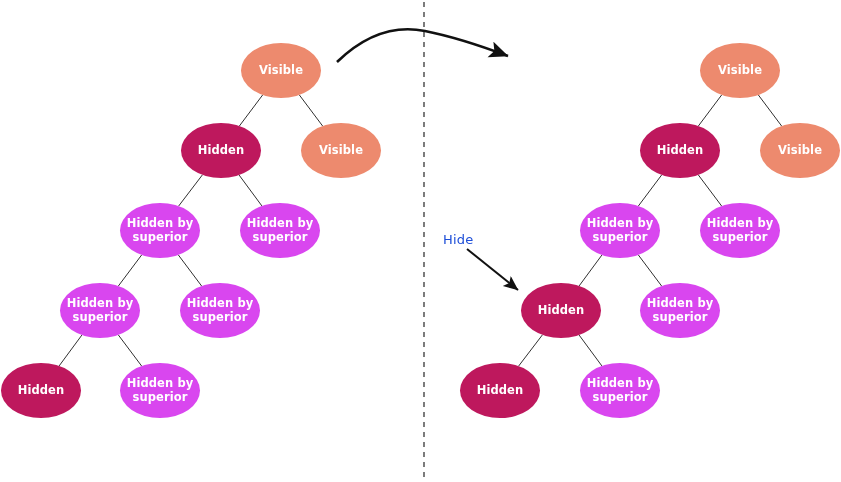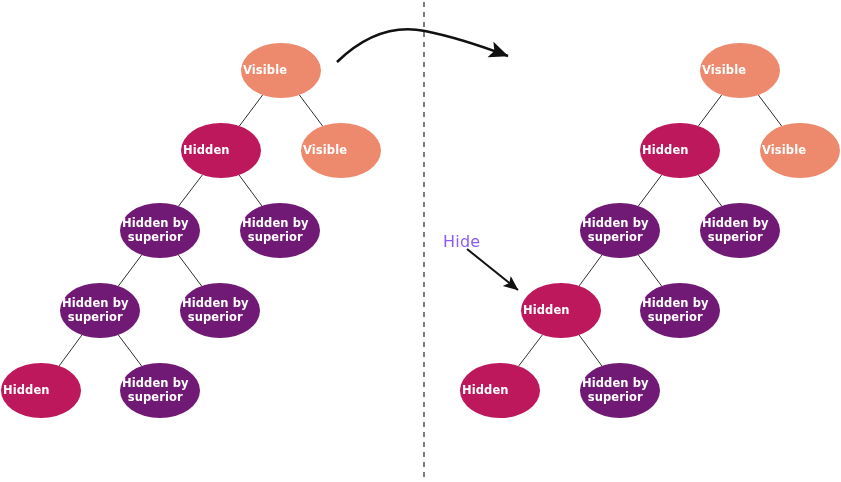--- a/index.html
+++ b/index.html
@@ -26,41 +26,42 @@
     height: 482px;
     pointer-events: none;
   }
   .node {
     position: absolute;
     width: 80px;
     height: 55px;
     border-radius: 50% / 50%;
     display: flex;
     align-items: center;
+    justify-content: center;
     text-align: center;
     color: #ffffff;
     font-size: 11.5px;
     font-weight: bold;
     line-height: 1.18;
     letter-spacing: 0.1px;
     box-sizing: border-box;
     z-index: 2;
     user-select: none;
   }
   .node .label {
     display: block;
     padding: 0 2px;
   }
   .node.visible   { background: #ED8A6E; }
   .node.hidden    { background: #be185d; }
-  .node.bysuperior{ background: #701a75; }
+  .node.bysuperior{ background: #d946ef; }
   .ann-text {
     position: absolute;
-    font-size: 16px;
-    color: #8b5cf6;
+    font-size: 13px;
+    color: #1d4ed8;
     font-weight: normal;
     letter-spacing: 0.2px;
     z-index: 3;
     white-space: nowrap;
   }
 </style>
 </head>
 <body>
 
 <div id="canvas">

